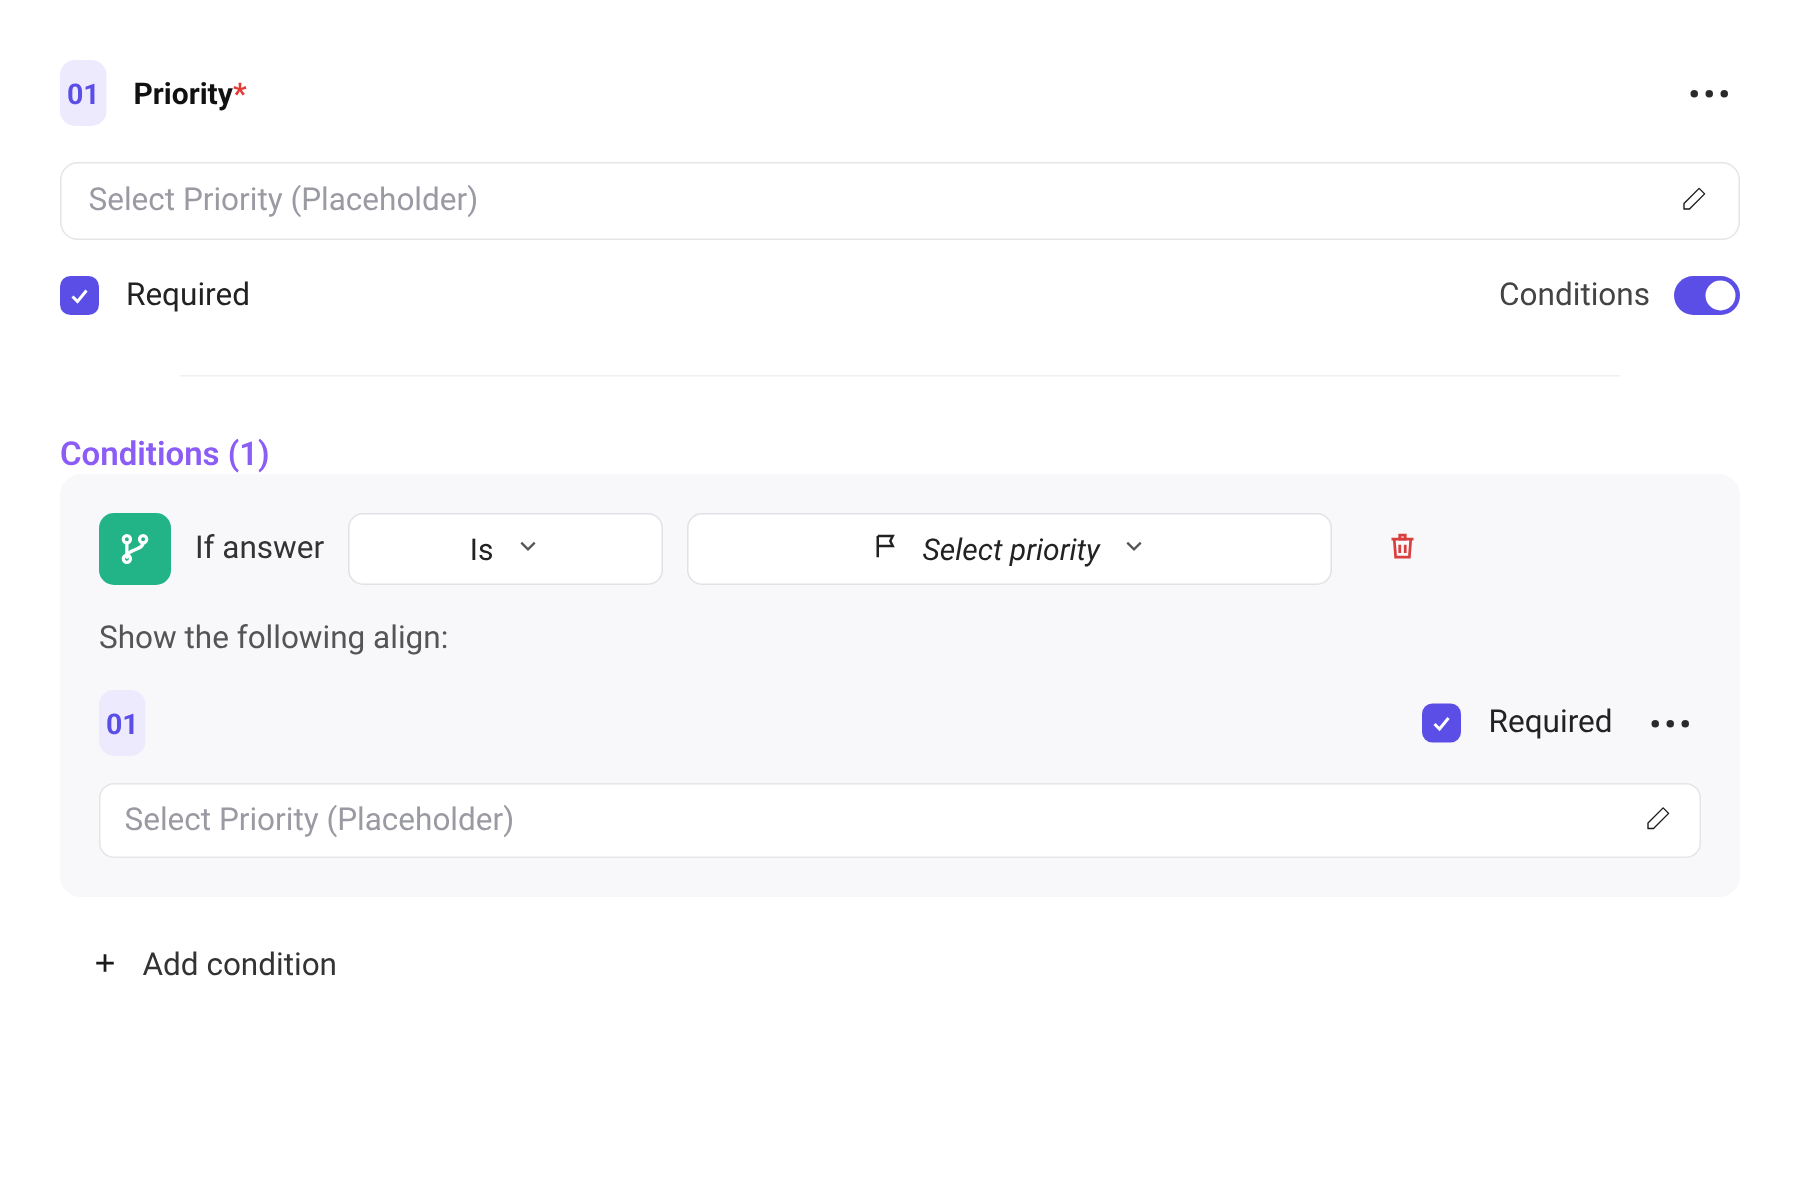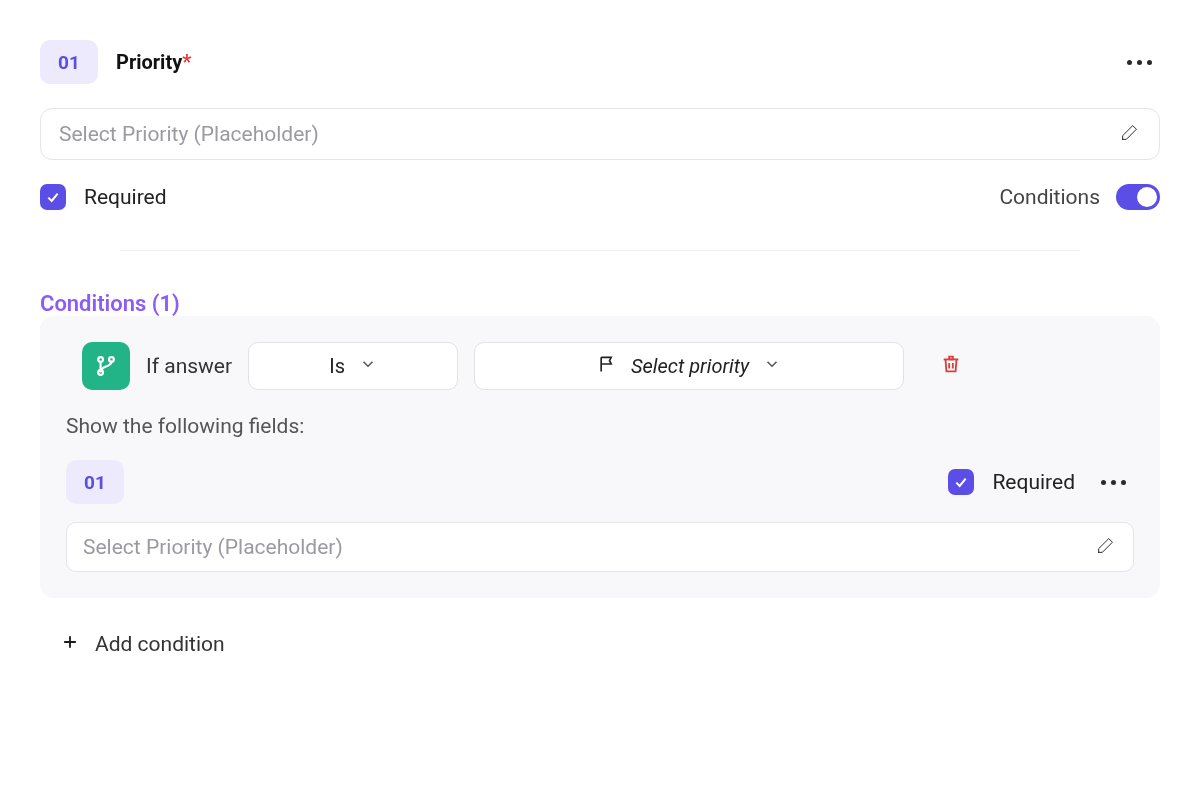--- a/index.html
+++ b/index.html
@@ -17,21 +17,21 @@
     align-items: center;
     justify-content: space-between;
     margin-bottom: 24px;
   }
   .field-header-left {
     display: flex;
     align-items: center;
     gap: 18px;
   }
   .number-badge {
-    width: 58px;
+    width: 31px;
     height: 44px;
     border-radius: 10px;
     background: #eeeafe;
     color: #5b4ee6;
     font-weight: 700;
     font-size: 19px;
     display: flex;
     align-items: center;
     justify-content: center;
   }
@@ -109,21 +109,20 @@
 
   .condition-card {
     background: #f8f8fa;
     border-radius: 14px;
     padding: 26px;
   }
 
   .condition-row {
     display:flex; align-items:center; gap: 16px;
     margin-bottom: 24px;
-    margin-left: 16px;
   }
   .branch-icon {
     width: 48px; height: 48px; border-radius: 10px;
     background: #22b487;
     display:flex; align-items:center; justify-content:center;
   }
   .branch-icon svg { width:26px; height:26px; stroke:#fff; stroke-width:2; fill:none; }
   .if-answer { font-size: 21px; color:#333; }
 
   .dropdown {
@@ -261,21 +260,21 @@
     <span class="trash-icon">
       <svg viewBox="0 0 24 24">
           <path d="M4 7h16"></path>
           <path d="M10 4h4v3h-4z"></path>
           <path d="M6 7l1 13h10l1-13"></path>
           <path d="M10 11v6M14 11v6"></path>
         </svg>
     </span>
   </div>
 
-  <div class="show-label">Show the following fields:</div>
+  <div class="show-label">Show the following align:</div>
 
   <div class="inner-field">
     <div class="inner-field-left">
       <div class="number-badge">01</div>
     </div>
     <div class="inner-field-right">
       <div class="checkbox">
         <svg viewBox="0 0 24 24">
             <polyline points="5 13 10 18 19 7"></polyline>
           </svg>

